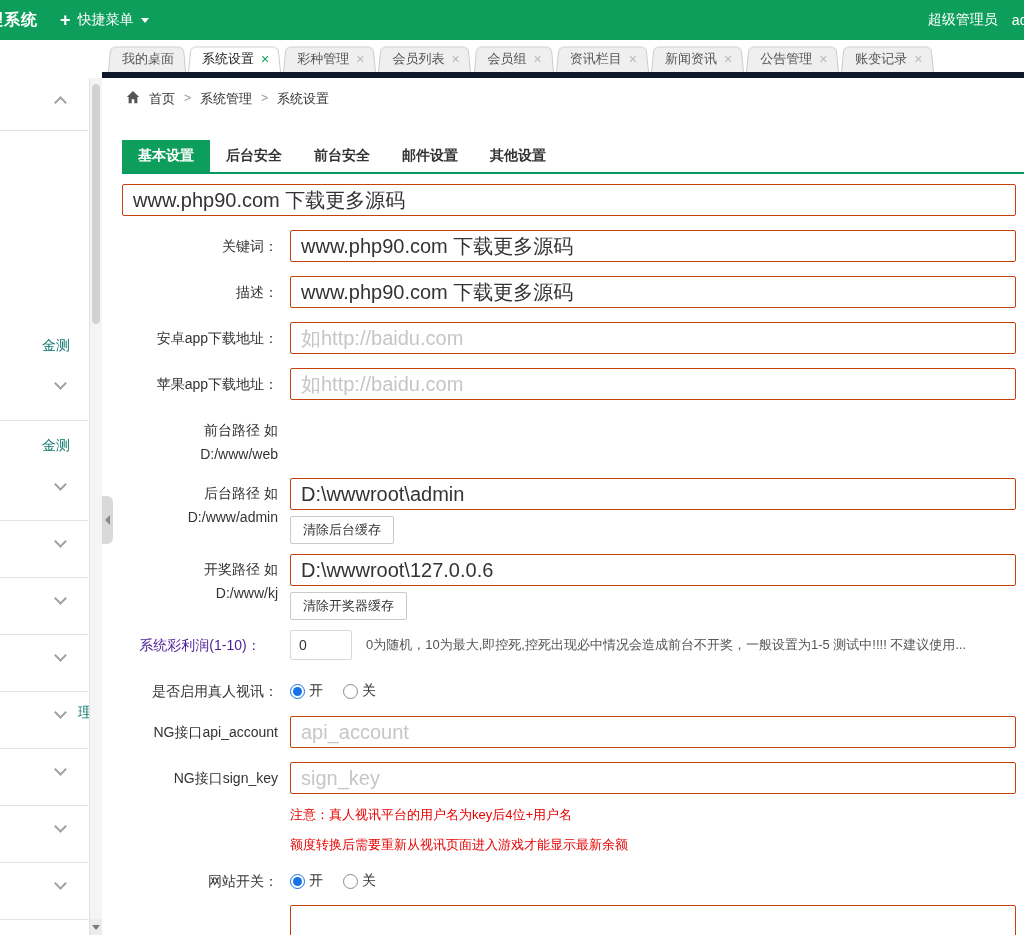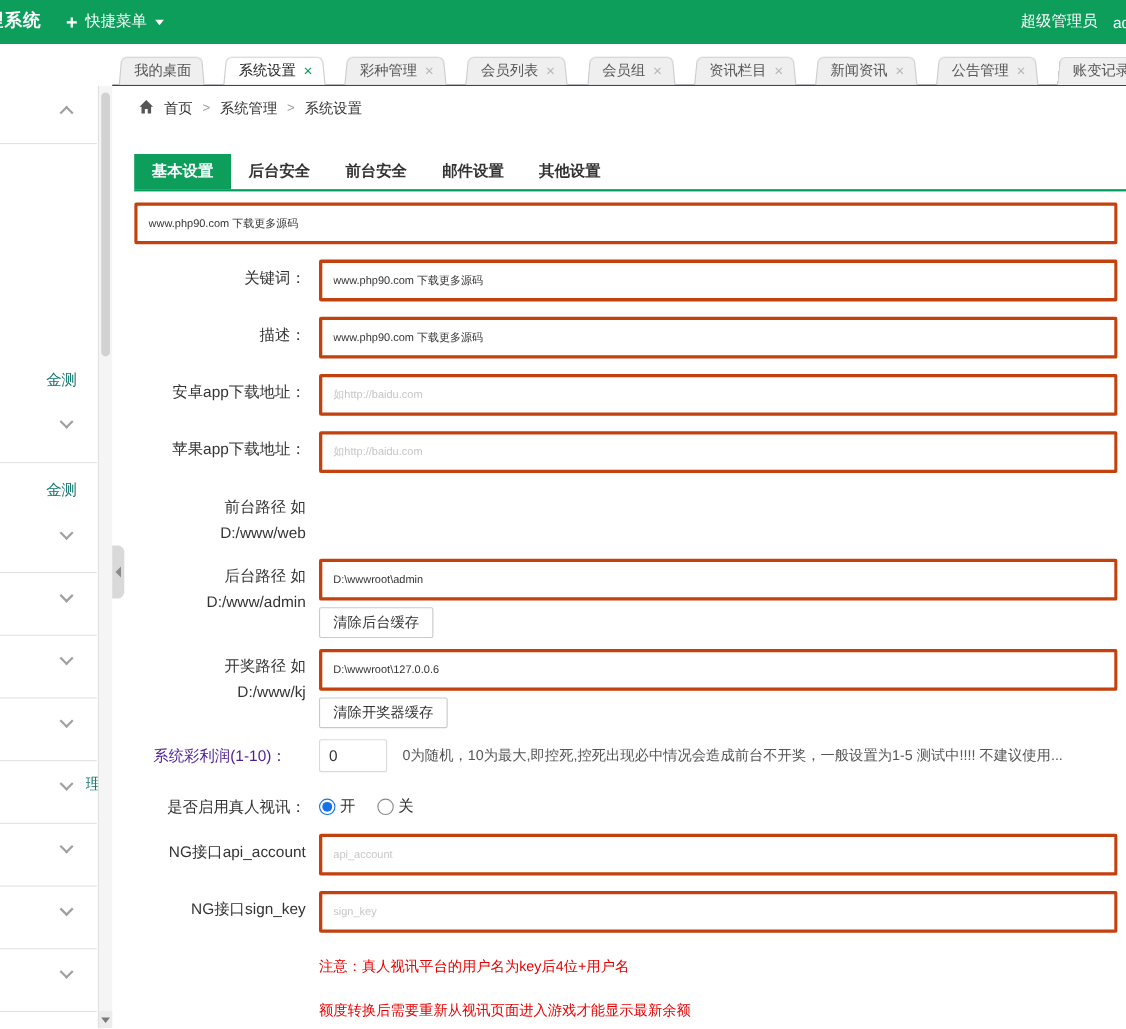--- a/index.html
+++ b/index.html
@@ -25,21 +25,21 @@
   .vscroll { position:absolute; left:89px; top:38px; bottom:0; width:13px; background:#f5f5f5; border-left:1px solid #e0e0e0; }
   .vthumb { position:absolute; left:2px; right:2px; top:6px; height:240px; background:#d2d2d2; border-radius:4px; }
   .vscroll-btn { position:absolute; left:0; right:0; bottom:0; height:16px; background:#ececec; display:flex; align-items:center; justify-content:center; cursor:pointer; }
   .tri-down { width:0; height:0; border-left:4px solid transparent; border-right:4px solid transparent; border-top:5px solid #7a7a7a; }
   .collapse-handle { position:absolute; left:102px; top:496px; width:11px; height:48px; background:#d9d9d9;
     border-radius:0 6px 6px 0; display:flex; align-items:center; justify-content:center; z-index:25; cursor:pointer; }
   .tri-left { width:0; height:0; border-top:5px solid transparent; border-bottom:5px solid transparent; border-right:5px solid #8a8a8a; }
 
   
   .tabstrip { position:absolute; left:102px; top:40px; right:0; height:38px; background:#fff;
-    border-bottom:1px solid #0f172a; display:flex; align-items:flex-end; padding-left:6px; overflow:hidden; z-index:30;gap:15px; }
+    border-bottom:6px solid #0f172a; display:flex; align-items:flex-end; padding-left:6px; overflow:hidden; z-index:30; }
   .wtab { position:relative; height:27px; padding:0 12px 0 14px; margin-right:2px; display:flex; align-items:center; cursor:pointer; flex:none; }
   .wtab .bg { position:absolute; inset:0; background:#efefef; border:1px solid #cbcbcb; border-bottom:none;
     border-radius:6px 6px 0 0; transform:perspective(16px) rotateX(2deg); transform-origin:50% 100%; }
   .wtab.active .bg { background:#fff; }
   .wtab-label { position:relative; z-index:1; font-size:13px; color:#555; white-space:nowrap; }
   .wtab.active .wtab-label { color:#222; }
   .wtab-close { position:relative; z-index:1; margin-left:7px; color:#b8b8b8; font-size:14px; line-height:1; cursor:pointer; }
   .wtab-close::before { content:"×"; }
   .wtab.active .wtab-close { color:#0d9e5c; }
 
@@ -53,36 +53,36 @@
   .stab { height:32px; padding:0 16px; display:flex; align-items:center; font-size:14px; font-weight:bold; color:#333; cursor:pointer; }
   .stab.active { background:#0d9e5c; color:#fff; }
 
   .form { position:absolute; left:20px; right:8px; top:98px; bottom:0; overflow:hidden; }
   .frow { display:flex; }
   .flabel { flex:none; width:168px; padding-right:12px; text-align:right; font-size:14px; color:#333; line-height:32px; }
   .flabel.two { line-height:24px; padding-top:3px; }
   .flabel.mid { line-height:22px; }
   .flabel.red { color:#4c1d95;text-align:center; }
   .fctrl { flex:1; min-width:0; }
-  .tinput { width:100%; height:32px; border:3px solid #c2410c; border-radius:2px; padding:16px 10px;
-    font-size:10px; color:#333; background:#fff; font-family:inherit; }
+  .tinput { width:100%; height:32px; border:1px solid #c2410c; border-radius:2px; padding:4px 10px;
+    font-size:20px; color:#333; background:#fff; font-family:inherit; }
   .tinput::placeholder { color:#c6c6c6; }
   .small-input { width:62px; height:30px; border:1px solid #d9d9d9; border-radius:2px; padding:0 8px;
     font-size:14px; color:#333; font-family:inherit; }
   .cache-btn { margin-top:6px; height:28px; padding:0 12px; background:#fff; border:1px solid #c9c9c9;
     border-radius:2px; font-size:13px; color:#333; font-family:inherit; cursor:pointer; display:block; }
   .inline { display:flex; align-items:center; }
   .profit-note { flex:1; min-width:0; margin-left:14px; font-size:13px; color:#555; line-height:30px;
     white-space:nowrap; overflow:hidden; }
   .radio-group { display:flex; align-items:center; height:22px; }
   .radio { display:inline-flex; align-items:center; margin-right:20px; cursor:pointer; font-size:14px; }
   .rdot { width:15px; height:15px; border-radius:50%; border:1px solid #8a8a8a; background:#fff; margin-right:4px; position:relative; }
   .radio.checked .rdot { border-color:#1673e6; }
   .radio.checked .rdot::after { content:""; position:absolute; inset:2px; border-radius:50%; background:#1673e6; }
-  .note-red { margin-top:22px; font-size:13px; color:#e60000; line-height:18px; white-space:nowrap; overflow:hidden; }
+  .note-red { margin-top:12px; font-size:13px; color:#e60000; line-height:18px; white-space:nowrap; overflow:hidden; }
 
   .r1{margin-top:8px;} .r2{margin-top:14px;} .r3{margin-top:14px;} .r4{margin-top:14px;} .r5{margin-top:14px;}
   .r6{margin-top:15px;} .r7{margin-top:12px;} .r8{margin-top:10px;} .r9{margin-top:10px;} .r10{margin-top:20px;}
   .r11{margin-top:14px;} .r12{margin-top:14px;} .r13{margin-top:16px;} .r14{margin-top:13px;}
 </style>
 </head>
 <body>
 
 <div class="page">
 

